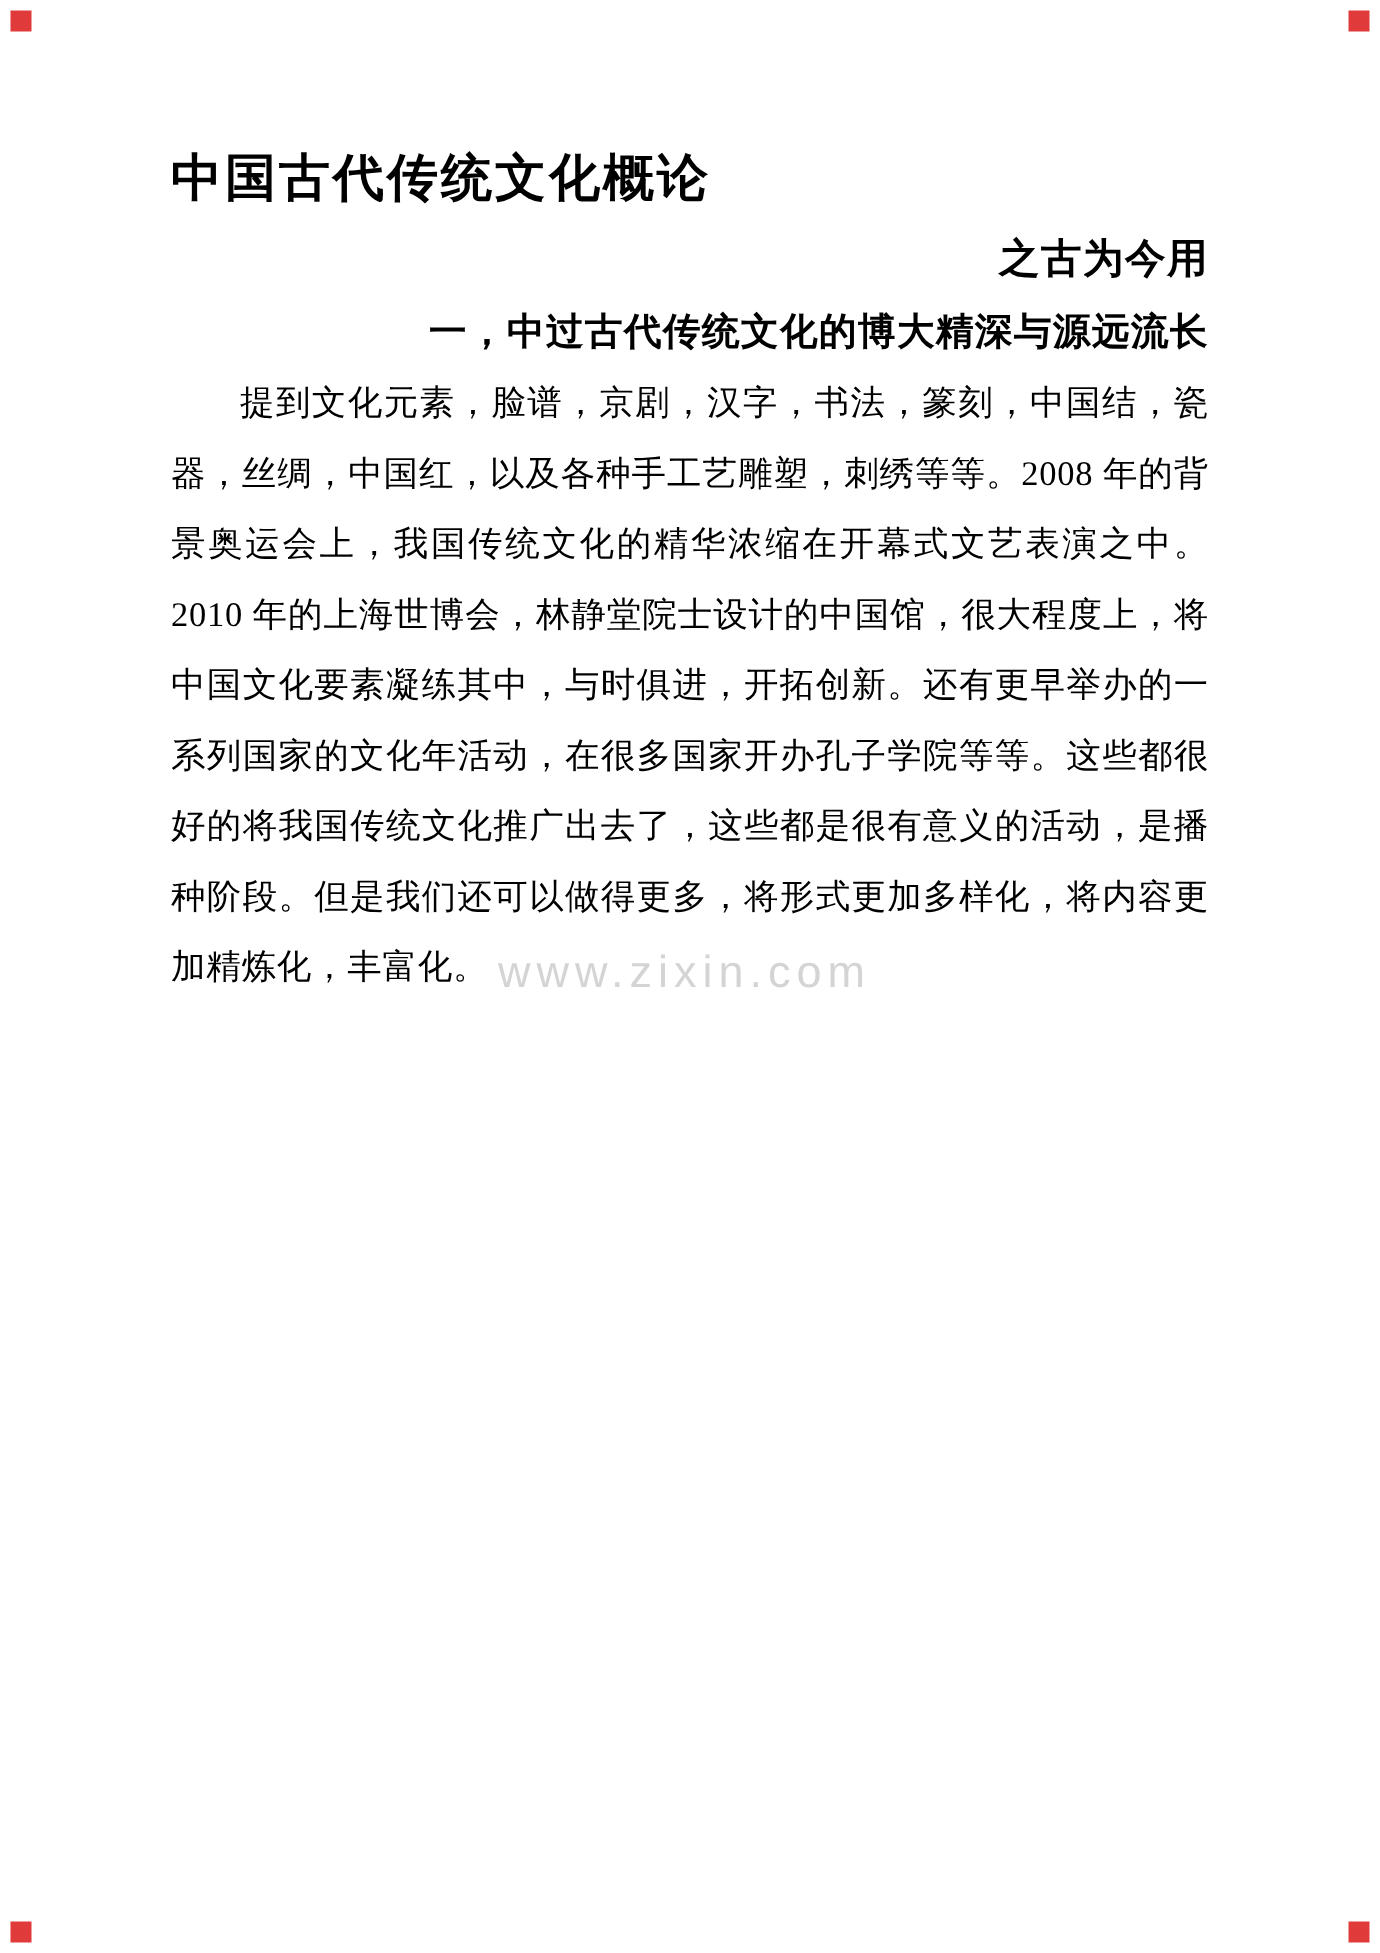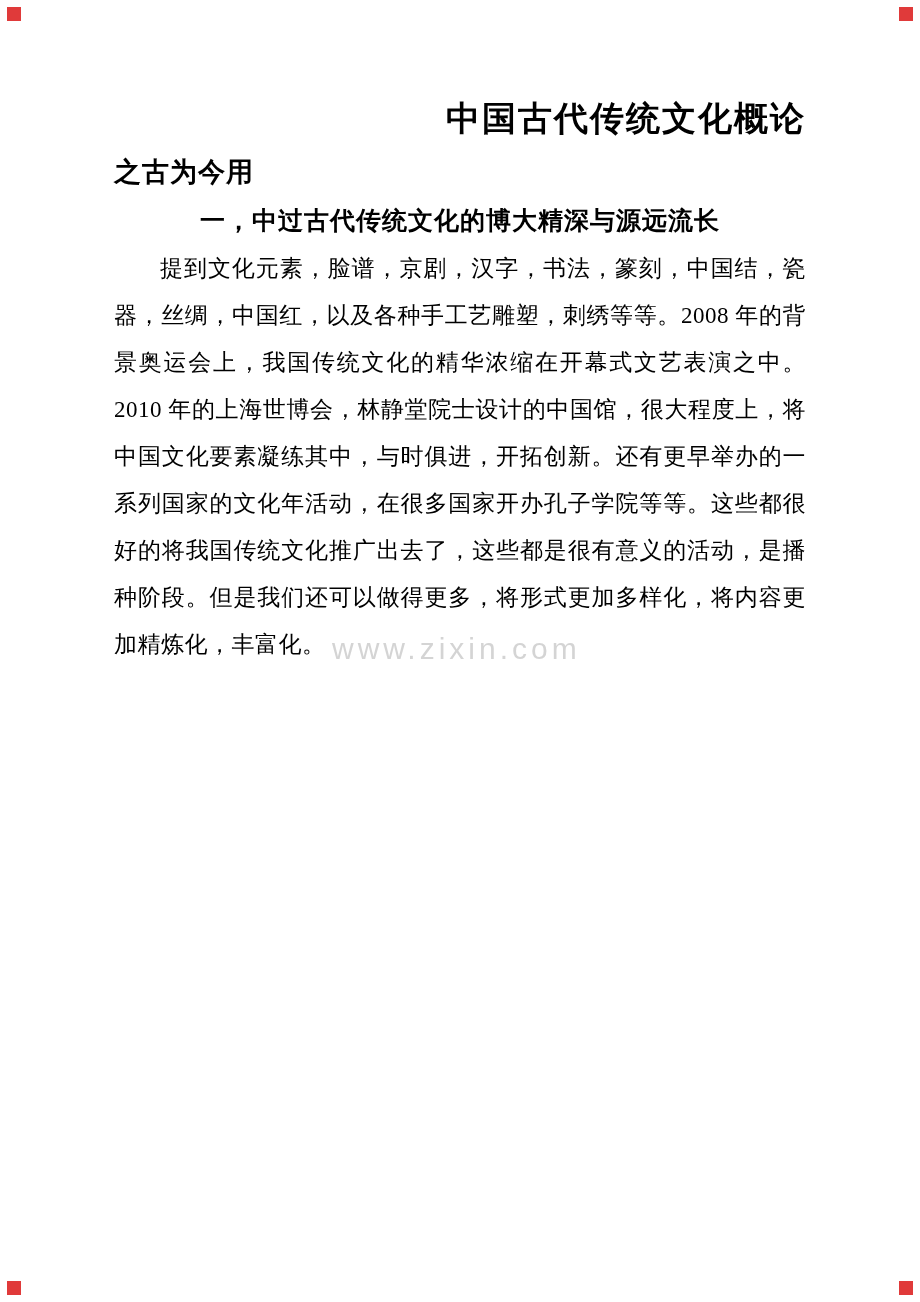--- a/index.html
+++ b/index.html
@@ -26,35 +26,35 @@
   }
   .corner.tl { top: 7px;  left: 7px; }
   .corner.tr { top: 7px;  right: 7px; }
   .corner.bl { bottom: 7px; left: 7px; }
   .corner.br { bottom: 7px; right: 7px; }
 
   .title {
     margin: 0 0 12px 0;
     font-size: 34px;
     font-weight: bold;
-    text-align: right;
+    text-align: left;
     letter-spacing: 2px;
   }
   .subtitle {
     margin: 0 0 14px 0;
     font-size: 27px;
     font-weight: bold;
-    text-align: left;
+    text-align: right;
     letter-spacing: 1px;
   }
   .heading {
     margin: 0 0 8px 0;
     font-size: 25px;
     font-weight: bold;
-    text-align: center;
+    text-align: right;
     letter-spacing: 1px;
   }
   .para {
     margin: 0;
     font-size: 23px;
     line-height: 47px;
     text-align: justify;
     text-indent: 2em;
     letter-spacing: 0.5px;
   }

